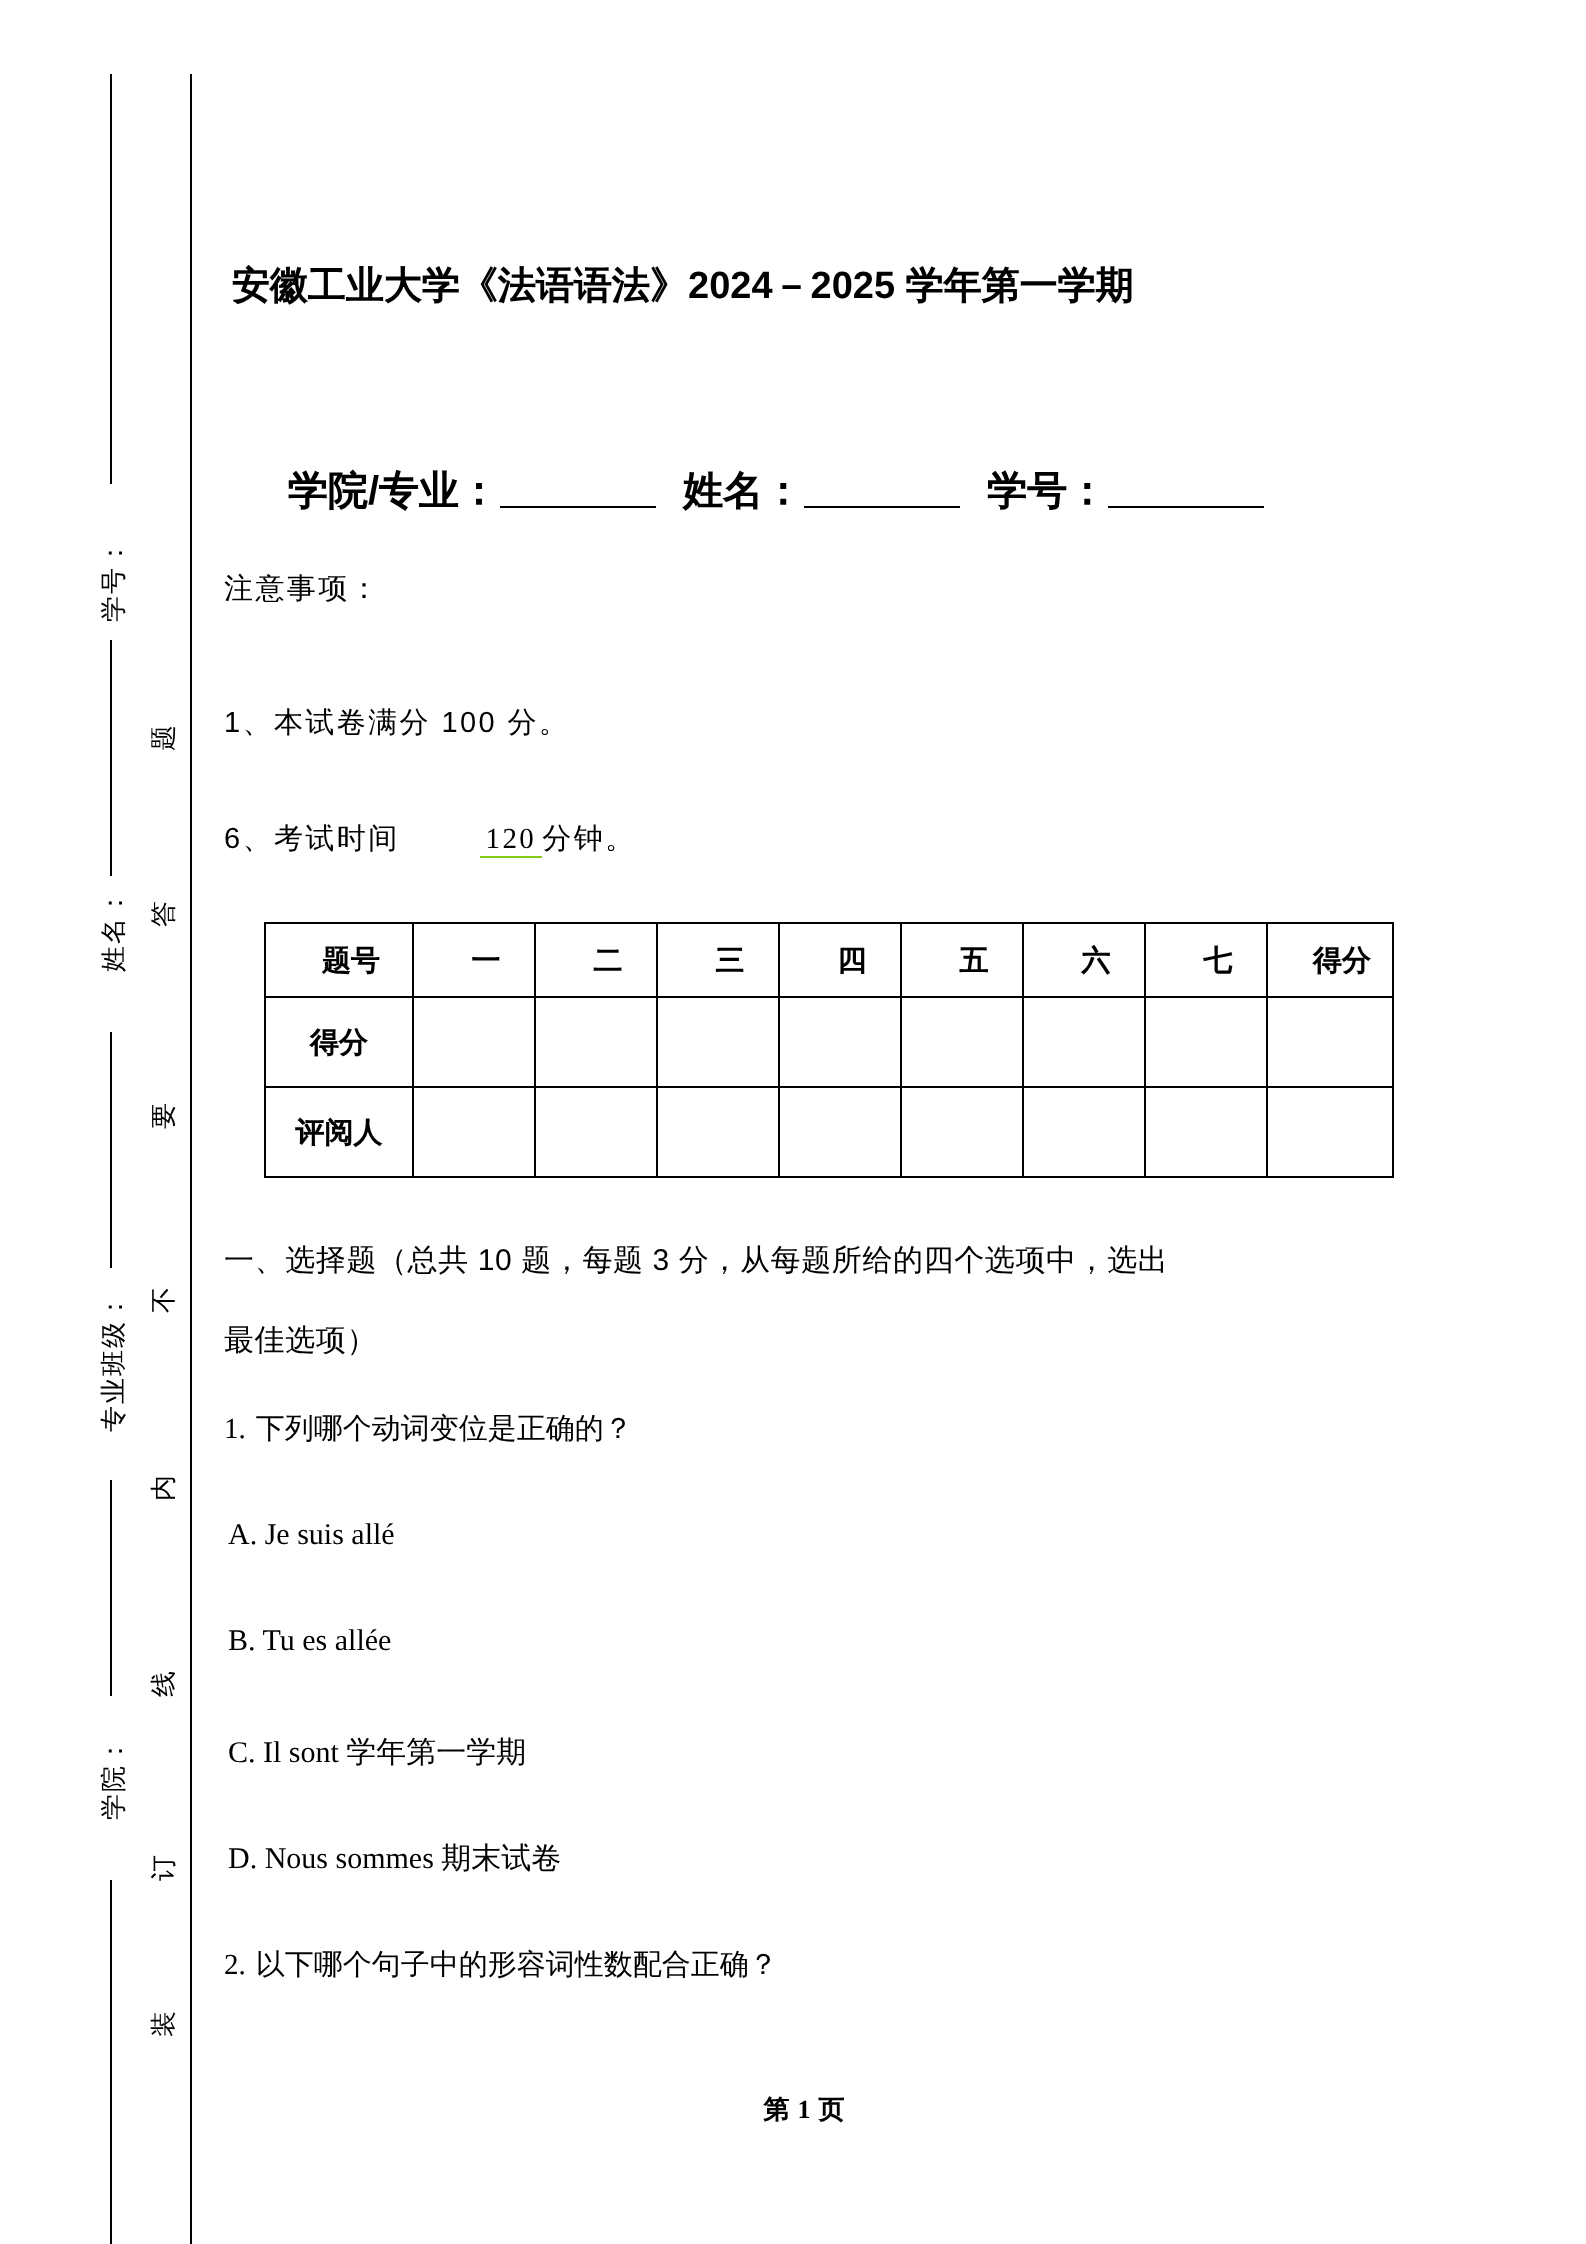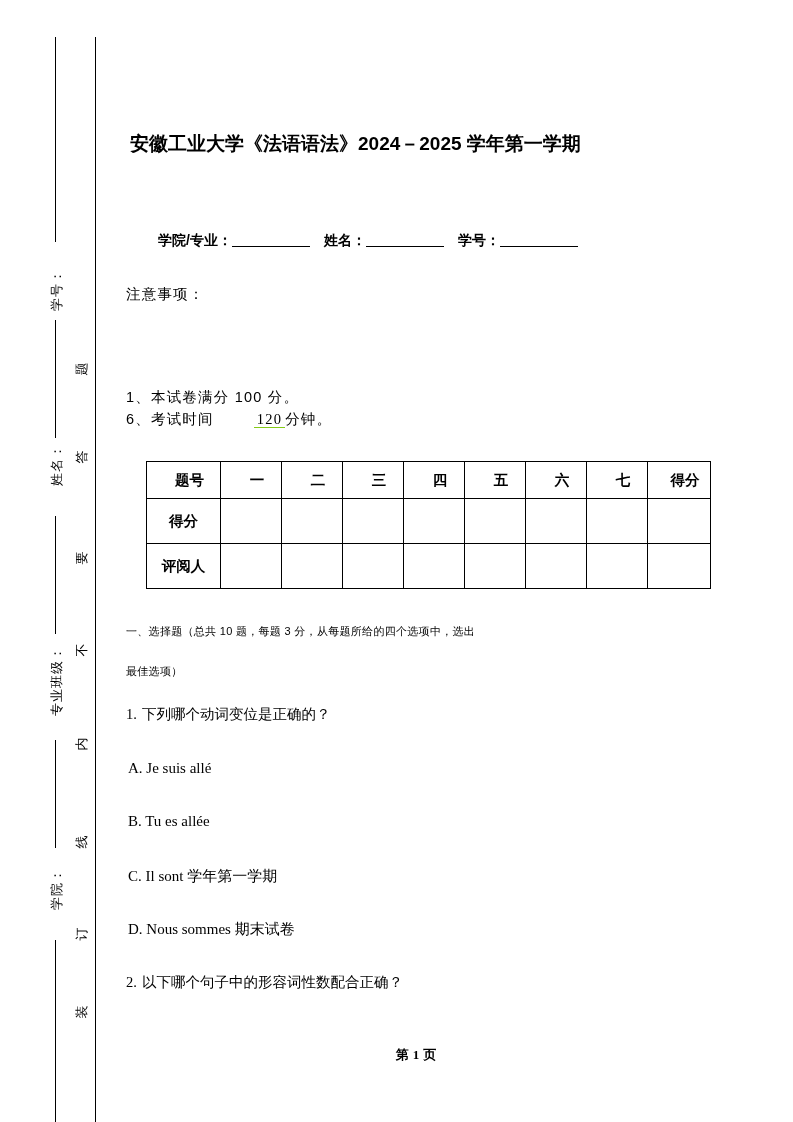--- a/index.html
+++ b/index.html
@@ -63,21 +63,21 @@
     color: #000000;
     transform: rotate(-90deg);
     transform-origin: 50% 50%;
     width: 20px;
     text-align: center;
   }
 
   
   #content {
     position: absolute;
-    left: 126px;
+    left: 112px;
     top: 0;
     width: 600px;
     height: 1116px;
   }
 
   .title {
     font-family: "Liberation Sans", "DejaVu Sans", sans-serif;
     font-weight: bold;
     font-size: 19px;
     line-height: 34px;
@@ -93,21 +93,21 @@
   }
   #title-line1 { text-align: left; padding-left: 4px; }
   #title-line2 { text-align: center; padding-right: 190px; }
 
   #info-line {
     position: absolute;
     left: 32px;
     top: 232px;
     font-family: "Liberation Sans", "DejaVu Sans", sans-serif;
     font-weight: bold;
-    font-size: 14px;
+    font-size: 20px;
     white-space: nowrap;
   }
   #info-line .gap {
     display: inline-block;
     width: 14px;
   }
   .blank-rule {
     display: inline-block;
     border-bottom: 1px solid #000;
     width: 78px;
@@ -117,21 +117,21 @@
 
   .note {
     position: absolute;
     left: 0;
     font-family: "Liberation Sans", "DejaVu Sans", sans-serif;
     font-size: 14.5px;
     letter-spacing: 1.2px;
     white-space: nowrap;
   }
   #note-head { top: 285px; }
-  #note-1 { top: 352px; margin-top: 36px; }
+  #note-1 { top: 352px; }
   #note-2 { top: 410px; }
   .ul-val {
     border-bottom: 1px solid #84cc16;
     padding: 0 3px;
     font-family: "Liberation Serif", "DejaVu Serif", serif;
     margin-left: 40px;
   }
 
   
   #score-table {
@@ -158,21 +158,21 @@
   #score-table tr.r-head td { height: 36px; padding-left: 12px; }
   #score-table tr.r-body td { height: 44px; }
 
   
   #section-head {
     position: absolute;
     left: 0;
     top: 611px;
     width: 580px;
     font-family: "Liberation Sans", "DejaVu Sans", sans-serif;
-    font-size: 11px;
+    font-size: 15px;
     line-height: 40px;
     letter-spacing: 0.3px;
   }
 
   .q-stem {
     position: absolute;
     left: 0;
     font-family: "Liberation Sans", "DejaVu Sans", sans-serif;
     font-size: 14.5px;
     white-space: nowrap;

